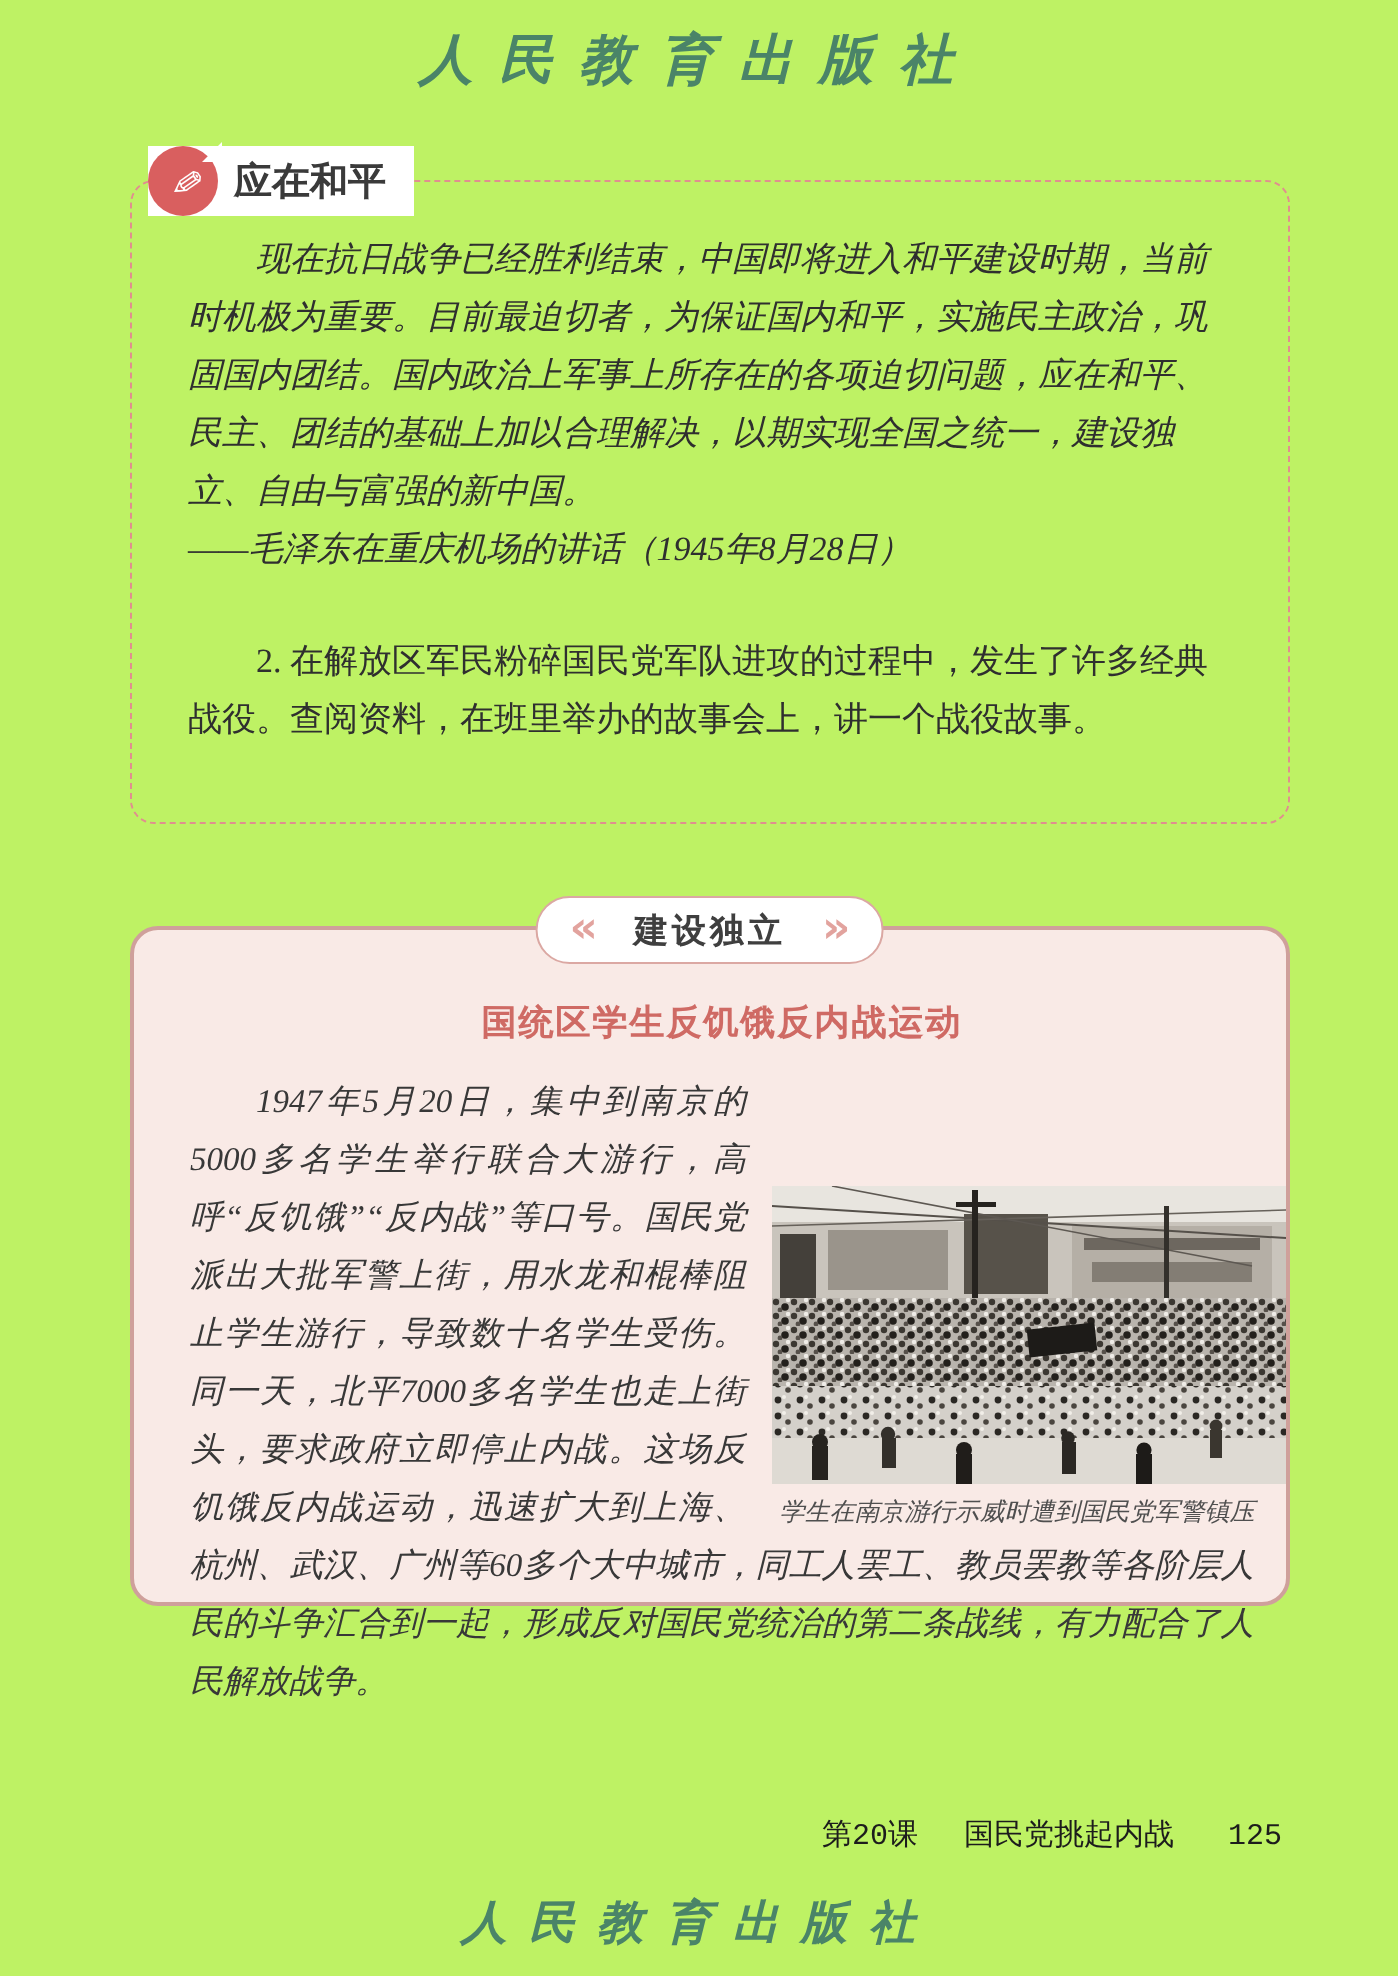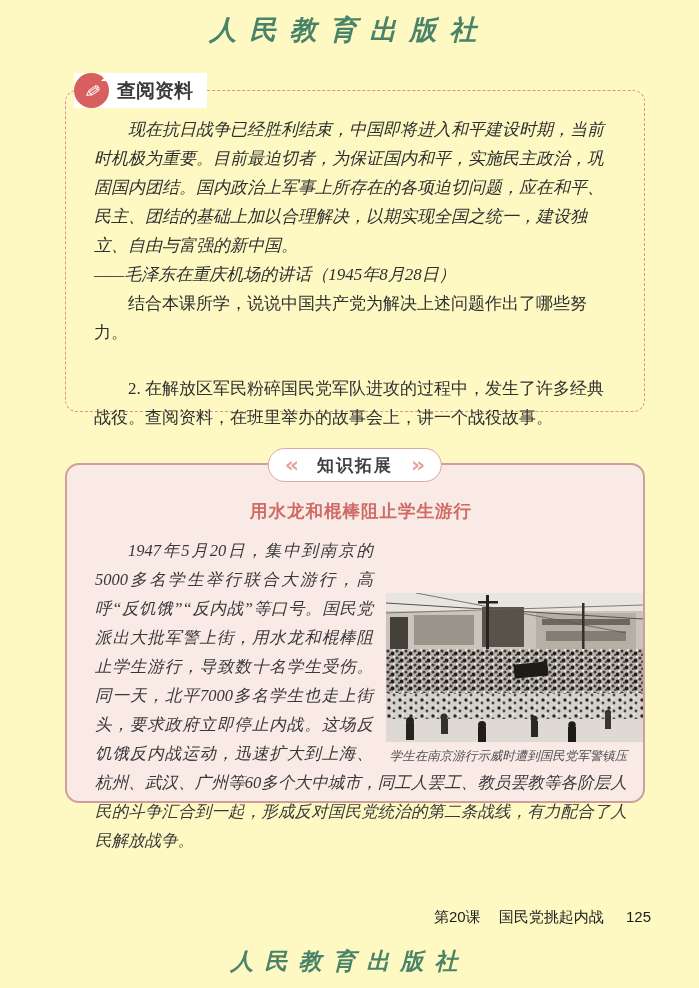--- a/index.html
+++ b/index.html
@@ -1,21 +1,21 @@
 <!DOCTYPE html>
 <html><head>
 <meta charset="utf-8">
 <style>
   * { margin: 0; padding: 0; box-sizing: border-box; }
   html,body { background: #ffffff; }
   .page {
     position: relative;
     width: 699px; height: 988px;
     margin: 0 auto;
-    background: #fef9c3;
+    background: #bef264;
     font-family: "Liberation Serif", serif;
     color: #2f2f2f;
     overflow: hidden;
   }
 
   
   .logo {
     position: absolute; left: 0; width: 100%;
     text-align: center;
     color: #4a8468;
@@ -122,58 +122,57 @@
   .photo-caption {
     display: block;
     text-align: center;
     font-size: 12.5px; color: #4f4f4f;
     margin-top: 6px; line-height: 16px;
     font-style: italic;
   }
 
   
   .footer {
-    position: absolute; top: 908px; right: 48px;
+    position: absolute; top: 908px; right: 58px;
     font-size: 15px; color: #1c1c1c;
-    font-family: Liberation Sans, sans-serif;
+    font-family: Liberation Mono, monospace;
   }
   .footer span { display: inline-block; }
   .footer .f-lesson { margin-right: 14px; }
   .footer .f-page  { margin-left: 18px; }
 </style>
 </head>
 <body>
 
 <div class="page">
 
   <div class="logo logo-top">人民教育出版社</div>
 
   <div class="activity-box">
     <div class="activity-header">
       <span class="activity-icon">
         <span class="notch"></span>
         <span class="pencil">✎</span>
       </span>
-      <span class="activity-title">查阅资料</span>
+      <span class="activity-title">应在和平</span>
     </div>
 
     <p class="kai">现在抗日战争已经胜利结束，中国即将进入和平建设时期，当前时机极为重要。目前最迫切者，为保证国内和平，实施民主政治，巩固国内团结。国内政治上军事上所存在的各项迫切问题，应在和平、民主、团结的基础上加以合理解决，以期实现全国之统一，建设独立、自由与富强的新中国。</p>
     <p class="kai quote-attrib">——毛泽东在重庆机场的讲话（1945年8月28日）</p>
-    <p>结合本课所学，说说中国共产党为解决上述问题作出了哪些努力。</p>
     <p class="item2">2. 在解放区军民粉碎国民党军队进攻的过程中，发生了许多经典战役。查阅资料，在班里举办的故事会上，讲一个战役故事。</p>
   </div>
 
   <div class="knowledge-box">
     <div class="badge">
       <span class="chev">«</span>
-      <span class="badge-label">知识拓展</span>
+      <span class="badge-label">建设独立</span>
       <span class="chev">»</span>
     </div>
 
-    <div class="kx-title">用水龙和棍棒阻止学生游行</div>
+    <div class="kx-title">国统区学生反饥饿反内战运动</div>
 
     <div class="kx-body kai">
       <span class="photo-block">
 
         <svg class="photo-frame" viewBox="0 0 257 149" role="img" xmlns="http://www.w3.org/2000/svg">
           <defs>
             <pattern id="crowd" width="9" height="7" patternUnits="userSpaceOnUse">
               <rect width="9" height="7" fill="#b9b4ad"></rect>
               <circle cx="2" cy="2" r="1.6" fill="#3c3832"></circle>
               <circle cx="6.5" cy="4.5" r="1.9" fill="#23201c"></circle>

